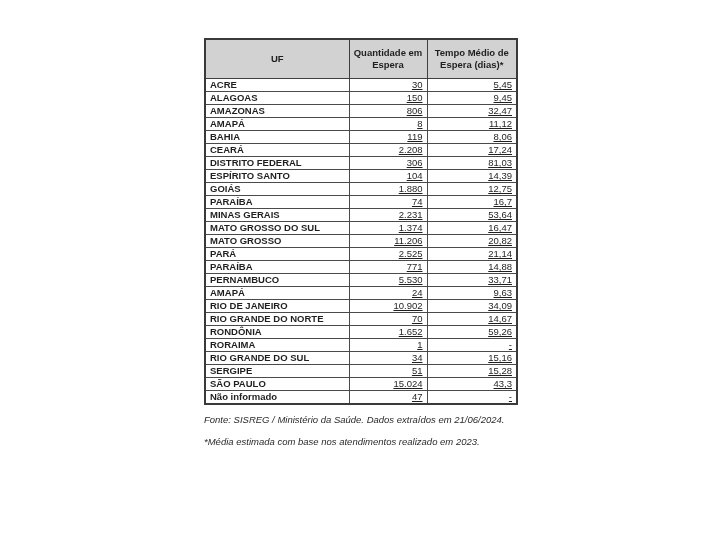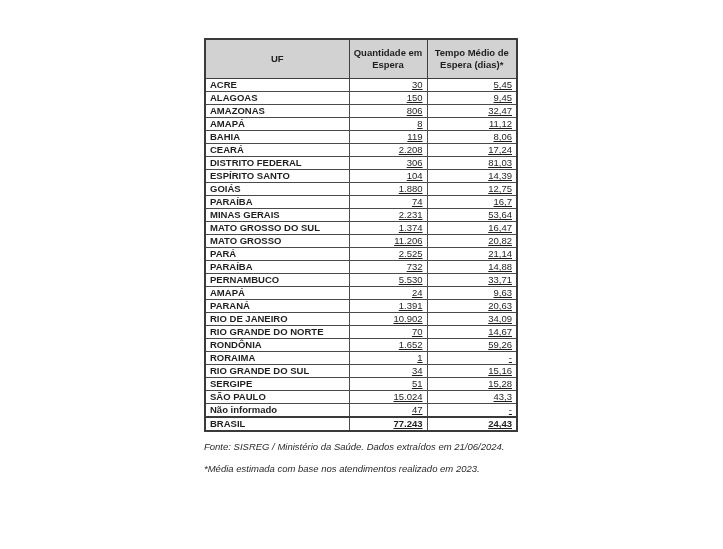--- a/index.html
+++ b/index.html
@@ -145,39 +145,34 @@
             <td class="num">11.206</td>
             <td class="num">20,82</td>
           </tr>
           <tr>
             <td class="uf">PARÁ</td>
             <td class="num">2.525</td>
             <td class="num">21,14</td>
           </tr>
           <tr>
             <td class="uf">PARAÍBA</td>
-            <td class="num">732</td>
+            <td class="num">771</td>
             <td class="num">14,88</td>
           </tr>
           <tr>
             <td class="uf">PERNAMBUCO</td>
             <td class="num">5.530</td>
             <td class="num">33,71</td>
           </tr>
           <tr>
             <td class="uf">AMAPÁ</td>
             <td class="num">24</td>
             <td class="num">9,63</td>
           </tr>
           <tr>
-            <td class="uf">PARANÁ</td>
-            <td class="num">1.391</td>
-            <td class="num">20,63</td>
-          </tr>
-          <tr>
             <td class="uf">RIO DE JANEIRO</td>
             <td class="num">10.902</td>
             <td class="num">34,09</td>
           </tr>
           <tr>
             <td class="uf">RIO GRANDE DO NORTE</td>
             <td class="num">70</td>
             <td class="num">14,67</td>
           </tr>
           <tr>
@@ -202,25 +197,20 @@
           </tr>
           <tr>
             <td class="uf">SÃO PAULO</td>
             <td class="num">15.024</td>
             <td class="num">43,3</td>
           </tr>
           <tr>
             <td class="uf">Não informado</td>
             <td class="num">47</td>
             <td class="num">-</td>
-          </tr>
-          <tr class="total">
-            <td class="uf">BRASIL</td>
-            <td class="num">77.243</td>
-            <td class="num">24,43</td>
           </tr>
         </tbody>
     </table>
     <div class="footer">
       <div class="footer-line">Fonte: SISREG / Ministério da Saúde. Dados extraídos em 21/06/2024.</div>
       <div class="footer-line">*Média estimada com base nos atendimentos realizado em 2023.</div>
     </div>
   </div>
 </div>
 

